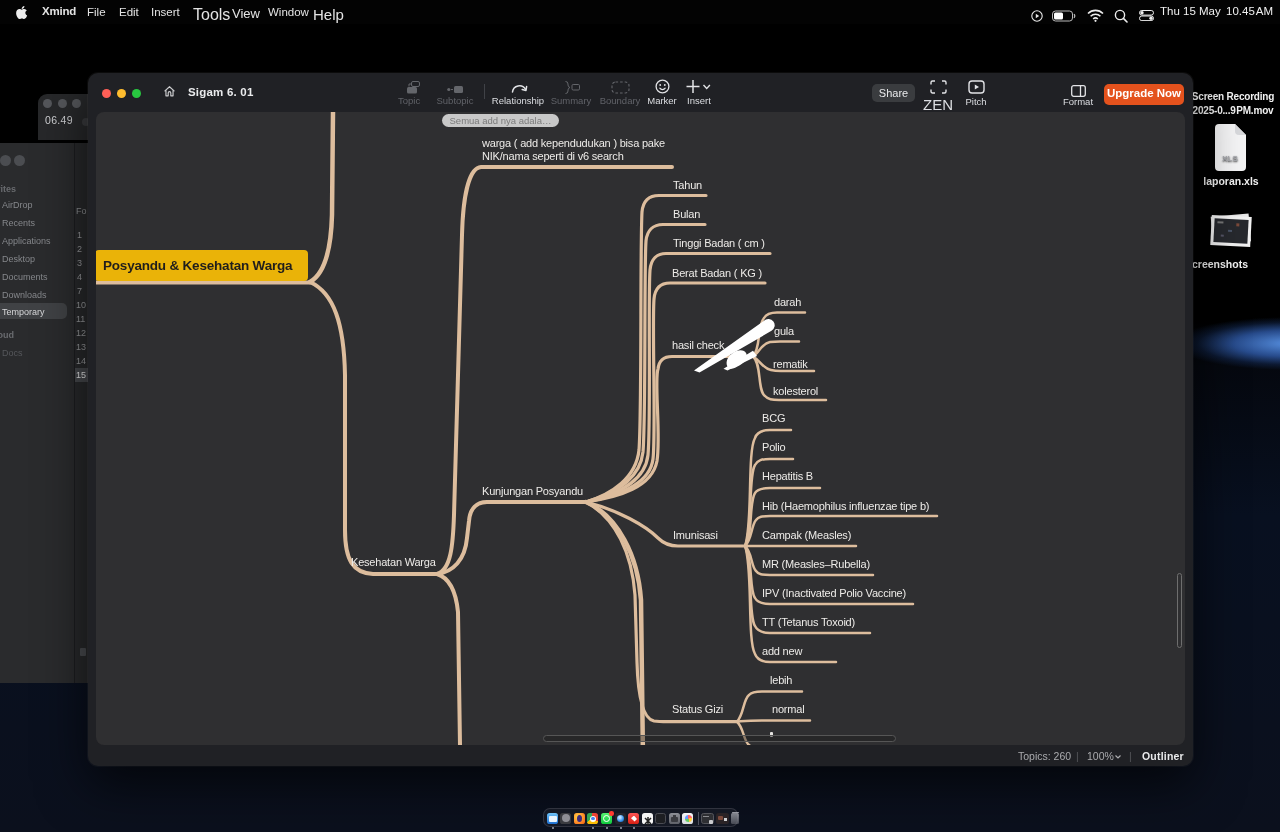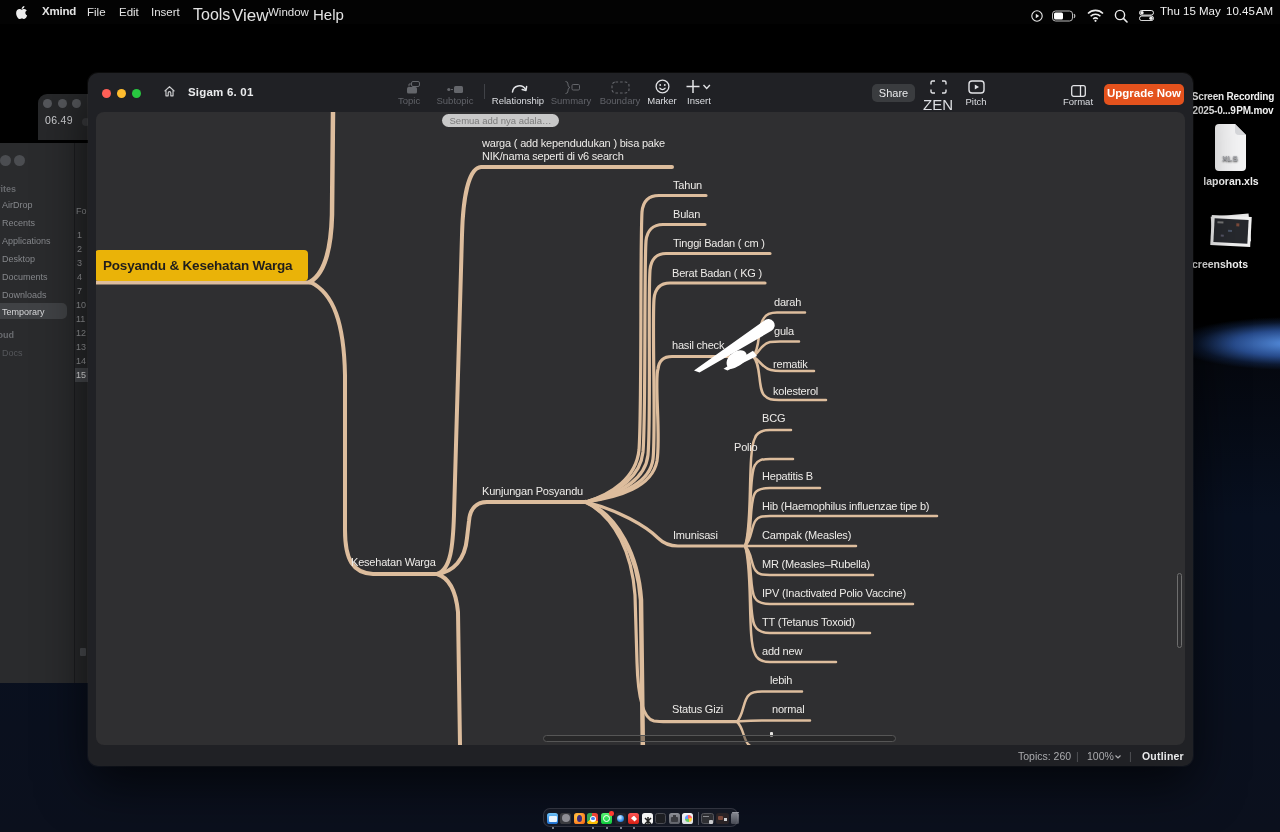--- a/index.html
+++ b/index.html
@@ -21,21 +21,21 @@
     <svg class="abs" style="left:16px;top:4.5px" width="12" height="15" viewBox="0 0 12 15">
         <g transform="scale(0.0293)">
           <path fill="#ededed" d="M318.7 268.7c-.2-36.7 16.4-64.4 50-84.8-18.8-26.9-47.2-41.7-84.7-44.6-35.5-2.7-74.3 20.7-88.5 20.7-15 0-49.4-19.7-76.4-19.7C63.3 141.2 4 184.8 4 273.5q0 39.3 14.4 81.2c12.8 36.7 59 126.7 107.2 125.2 25.2-.6 43-17.9 75.8-17.9 31.8 0 48.3 17.9 76.4 17.9 48.6-.7 90.4-82.5 102.6-119.3-65.2-30.7-61.7-90-61.7-91.9zm-56.6-164.2c27.3-32.4 24.8-61.9 24-72.5-24.1 1.4-52 16.4-67.9 34.9-17.5 19.8-27.8 44.3-25.6 71.9 26.1 2 49.9-11.4 69.5-34.3z"></path>
         </g>
       </svg>
     <span class="abs" style="left:42px;top:5px;font-weight:bold;font-size:11.5px;letter-spacing:-.2px">Xmind</span>
     <span class="abs" style="left:87px;top:5.5px;font-size:11.5px">File</span>
     <span class="abs" style="left:119px;top:5.5px;font-size:11.5px">Edit</span>
     <span class="abs" style="left:151px;top:5.5px;font-size:11.5px">Insert</span>
     <span class="abs" style="left:193px;top:5.5px;font-size:16px">Tools</span>
-    <span class="abs" style="left:232px;top:5.5px;font-size:17px">View</span>
+    <span class="abs" style="left:232px;top:5.5px;font-size:13px">View</span>
     <span class="abs" style="left:268px;top:5.5px;font-size:11.5px">Window</span>
     <span class="abs" style="left:313px;top:5.5px;font-size:15px">Help</span>
 
     <svg class="abs" style="left:1031px;top:10px" width="12" height="12" viewBox="0 0 12 12">
         <circle cx="6" cy="6" r="5.2" fill="none" stroke="#e8e8e8" stroke-width="1.1"></circle>
         <path d="M4.8 3.8 L8.2 6 L4.8 8.2 Z" fill="#e8e8e8"></path>
       </svg>
     <svg class="abs" style="left:1052px;top:10px" width="25" height="12" viewBox="0 0 25 12">
         <rect x="0.5" y="1" width="20" height="10" rx="3" fill="none" stroke="#b9b9b9" stroke-width="1"></rect>
         <rect x="2" y="2.5" width="9" height="7" rx="1.5" fill="#fff"></rect>
@@ -240,21 +240,21 @@
         <div class="t" style="left:673px;top:207.5px">Bulan</div>
         <div class="t" style="left:673px;top:237px">Tinggi Badan ( cm )</div>
         <div class="t" style="left:672px;top:266.5px">Berat Badan ( KG )</div>
         <div class="t" style="left:672px;top:338.5px">hasil check</div>
         <div class="t" style="left:774px;top:295.5px">darah</div>
         <div class="t" style="left:774px;top:324.5px">gula</div>
         <div class="t" style="left:773px;top:357.5px">rematik</div>
         <div class="t" style="left:773px;top:384.5px">kolesterol</div>
         <div class="t" style="left:673px;top:528.5px">Imunisasi</div>
         <div class="t" style="left:762px;top:412px">BCG</div>
-        <div class="t" style="left:734px;top:441px">Polio</div>
+        <div class="t" style="left:762px;top:441px">Polio</div>
         <div class="t" style="left:762px;top:470px">Hepatitis B</div>
         <div class="t" style="left:762px;top:499.5px">Hib (Haemophilus influenzae tipe b)</div>
         <div class="t" style="left:762px;top:528.5px">Campak (Measles)</div>
         <div class="t" style="left:762px;top:557.5px">MR (Measles–Rubella)</div>
         <div class="t" style="left:762px;top:586.5px">IPV (Inactivated Polio Vaccine)</div>
         <div class="t" style="left:762px;top:615.5px">TT (Tetanus Toxoid)</div>
         <div class="t" style="left:762px;top:645px">add new</div>
         <div class="t" style="left:672px;top:702.5px">Status Gizi</div>
         <div class="t" style="left:770px;top:673.5px">lebih</div>
         <div class="t" style="left:772px;top:702.5px">normal</div>

